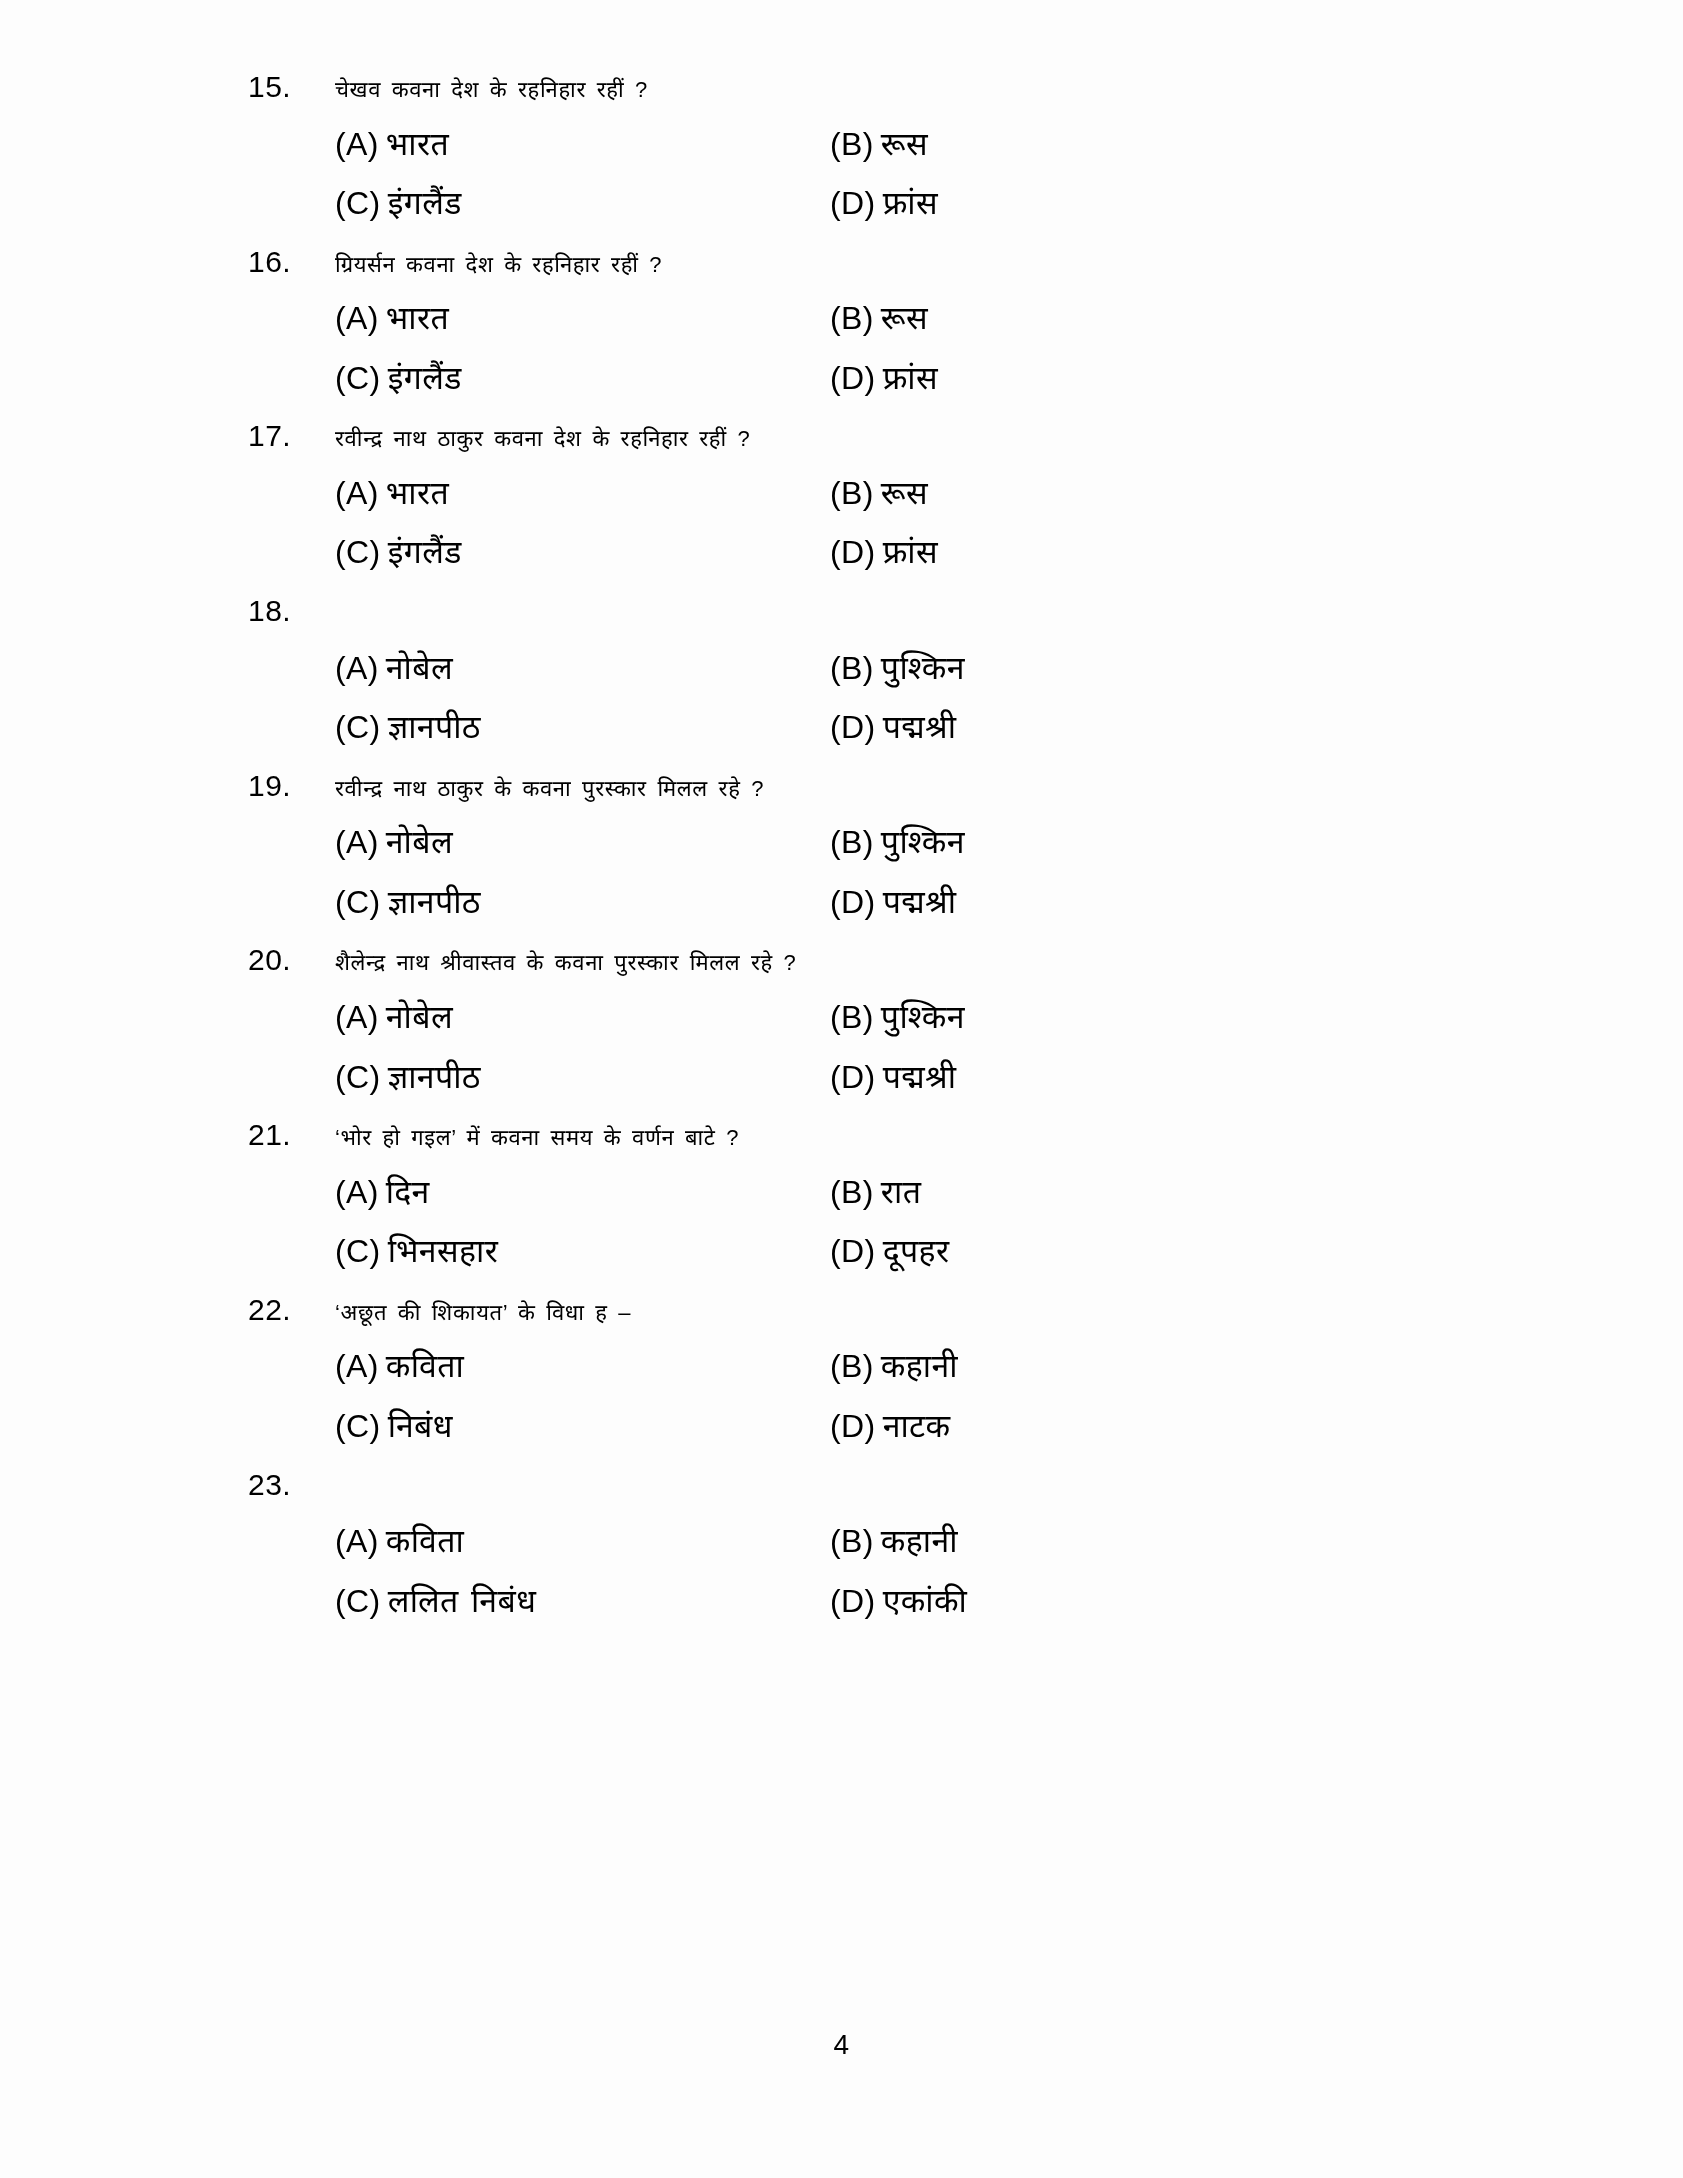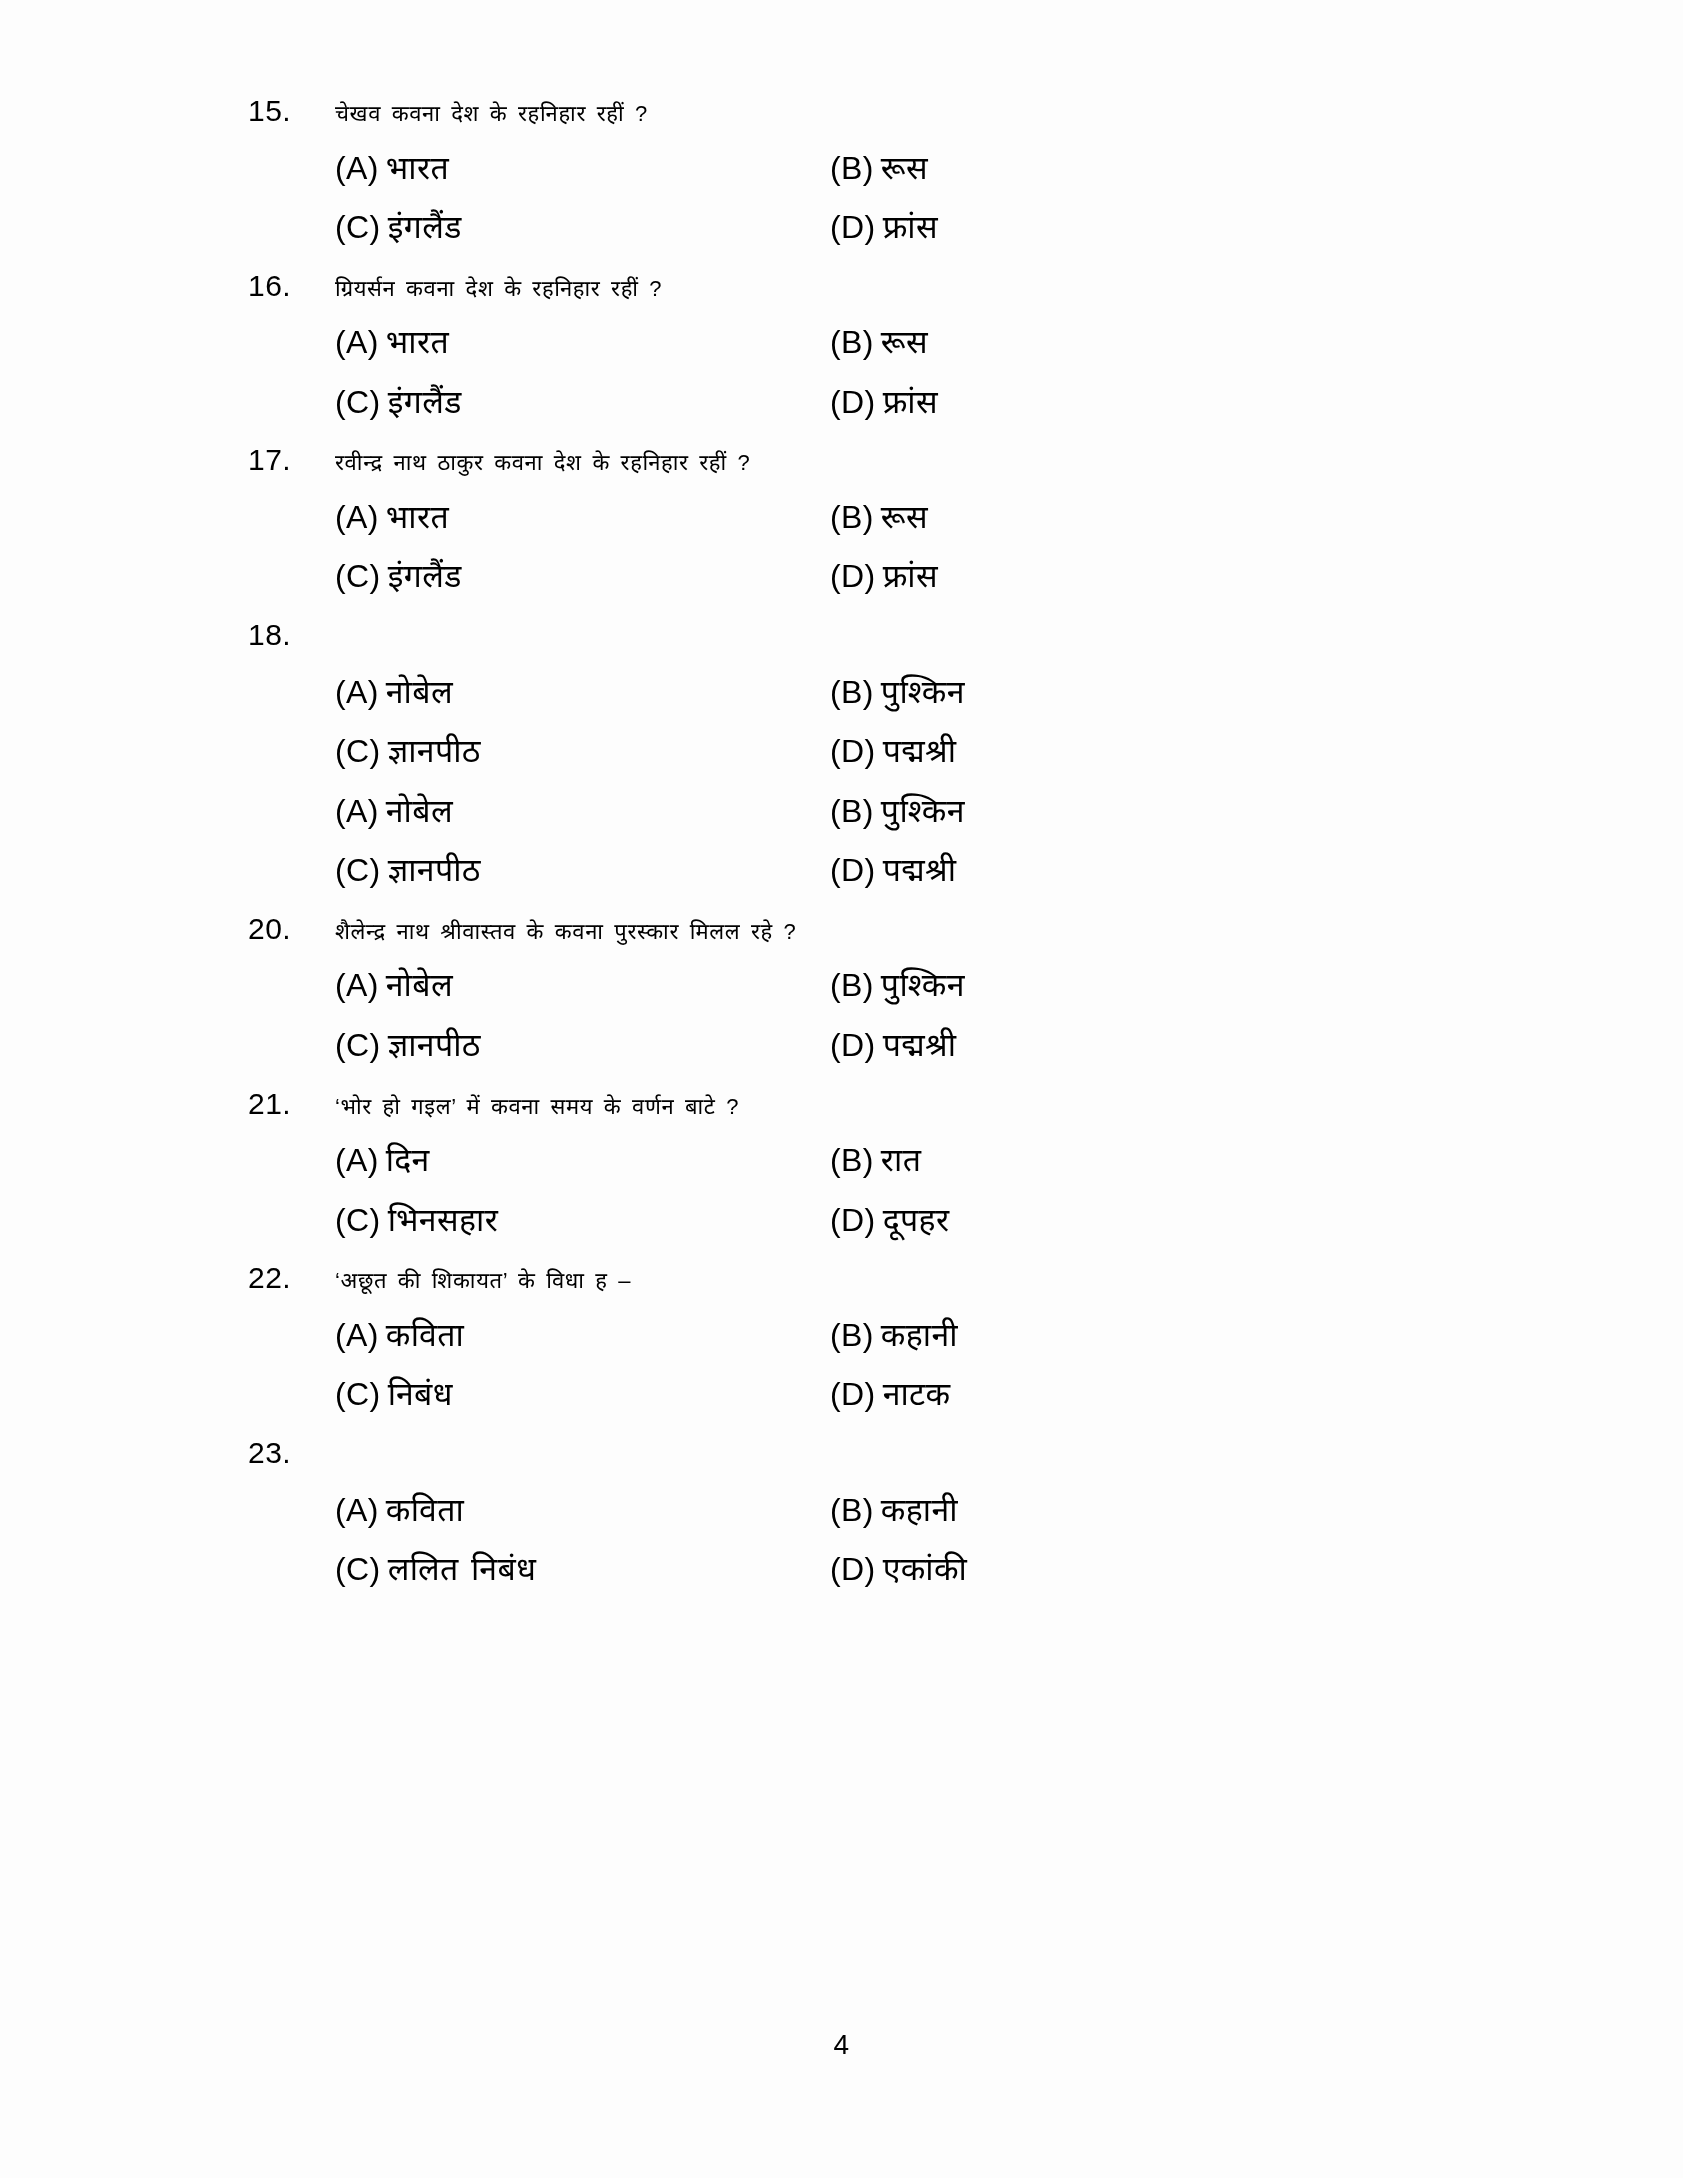--- a/index.html
+++ b/index.html
@@ -14,21 +14,21 @@
     color: #000000;
     position: relative;
     overflow: hidden;
   }
   .page {
     position: relative;
     width: 1683px;
     height: 2178px;
     background: #fdfdfd;
     box-sizing: border-box;
-    padding: 92px 238px 0 248px;
+    padding: 68px 238px 0 248px;
   }
   .question-block {
     margin-bottom: 16px;
   }
   .q-row {
     display: flex;
     align-items: baseline;
     margin-bottom: 18px;
   }
   .q-num {
@@ -144,20 +144,24 @@
         <span class="opt opt-left"><span class="opt-key">(A)</span><span class="opt-val">नोबेल</span></span>
         <span class="opt opt-right"><span class="opt-key">(B)</span><span class="opt-val">पुश्किन</span></span>
       </div>
       <div class="opt-row">
         <span class="opt opt-left"><span class="opt-key">(C)</span><span class="opt-val">ज्ञानपीठ</span></span>
         <span class="opt opt-right"><span class="opt-key">(D)</span><span class="opt-val">पद्मश्री</span></span>
       </div>
     </div>
 
     <div class="question-block">
+      <div class="q-row">
+        <span class="q-num">19.</span>
+        <span class="q-text">रवीन्द्र नाथ ठाकुर के कवना पुरस्कार मिलल रहे ?</span>
+      </div>
       <div class="opt-row">
         <span class="opt opt-left"><span class="opt-key">(A)</span><span class="opt-val">नोबेल</span></span>
         <span class="opt opt-right"><span class="opt-key">(B)</span><span class="opt-val">पुश्किन</span></span>
       </div>
       <div class="opt-row">
         <span class="opt opt-left"><span class="opt-key">(C)</span><span class="opt-val">ज्ञानपीठ</span></span>
         <span class="opt opt-right"><span class="opt-key">(D)</span><span class="opt-val">पद्मश्री</span></span>
       </div>
     </div>
 

